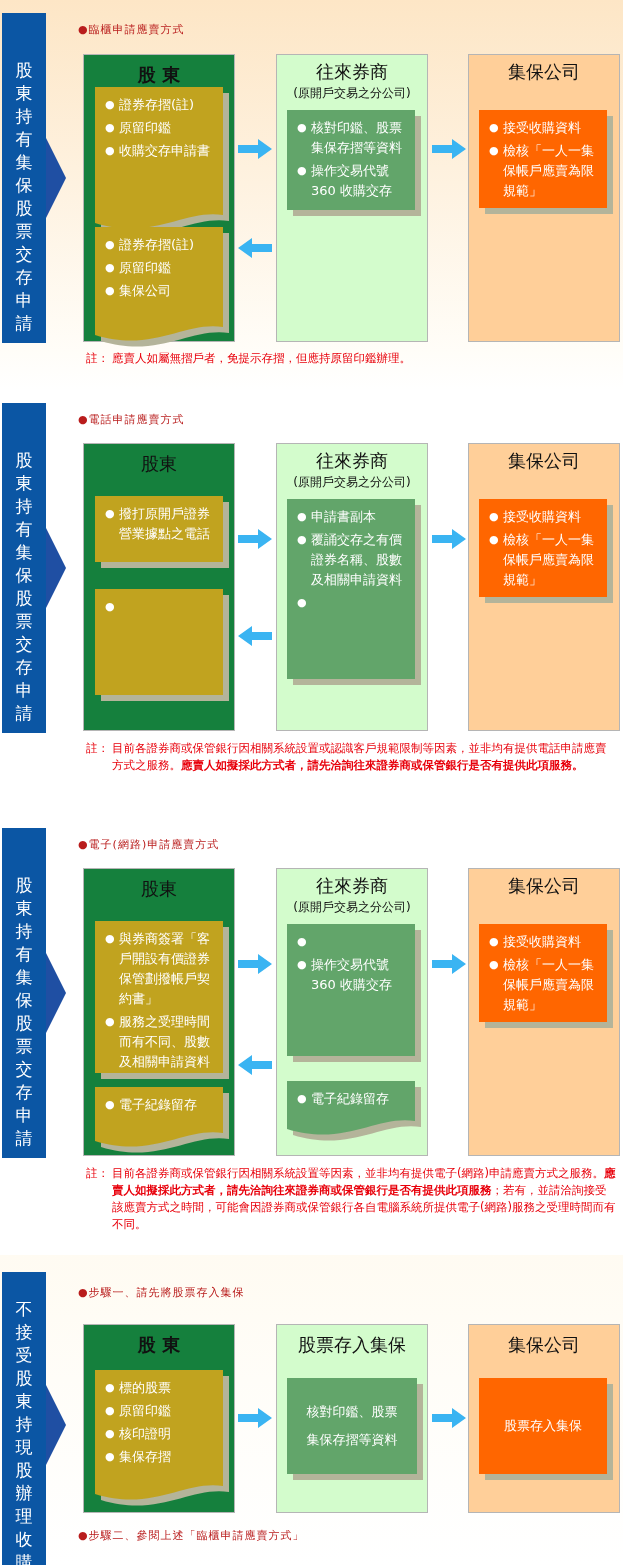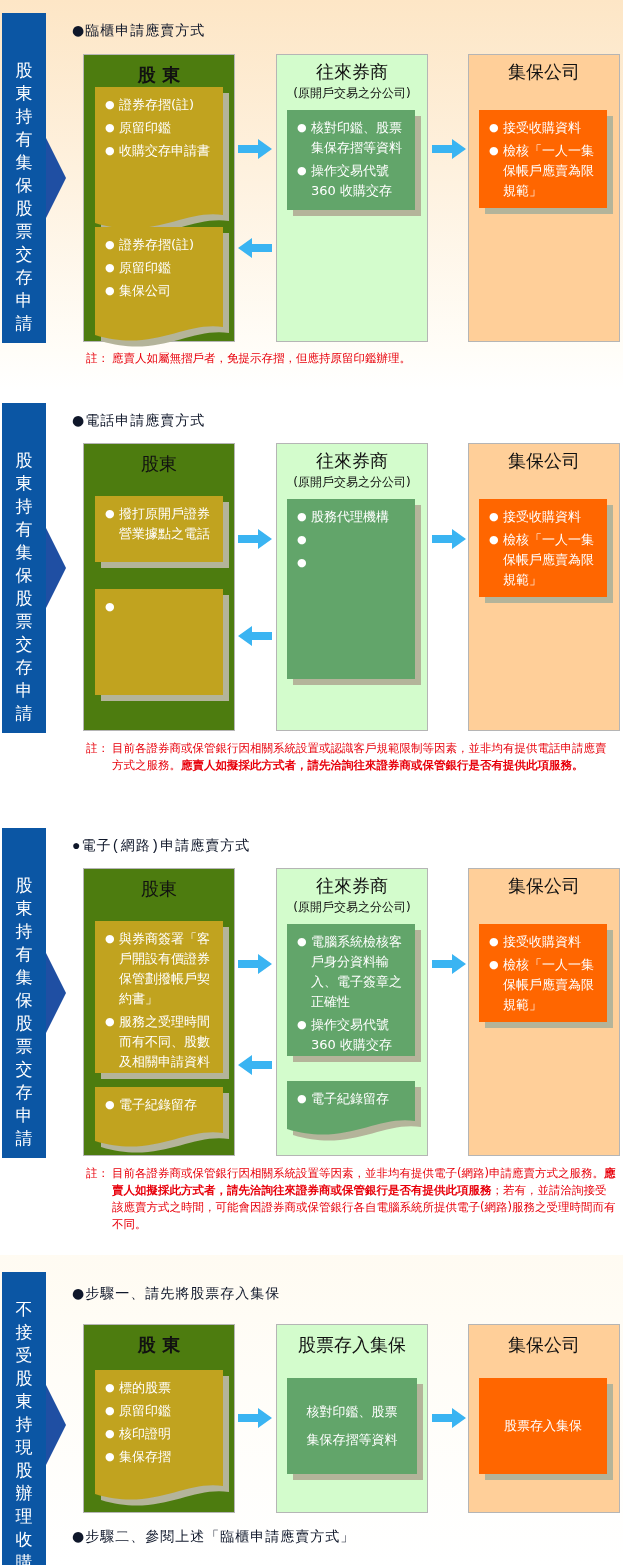--- a/index.html
+++ b/index.html
@@ -5,23 +5,23 @@
   * { box-sizing: border-box; margin: 0; padding: 0; }
   body { width: 623px; height: 1565px; position: relative; background: #ffffff;
          font-family: "DejaVu Sans", "Liberation Sans", sans-serif; overflow: hidden; }
   .section { position: absolute; left: 0; width: 623px; }
   .bg-grad { position: absolute; left: 0; width: 623px; }
   .sidebar { position: absolute; left: 2px; width: 44px; background: #0b56a4; color: #fff;
              display: flex; flex-direction: column; align-items: center; padding-top: 46px; }
   .sidebar span { display: block; font-size: 17px; line-height: 23px; }
   .side-arrow { position: absolute; width: 0; height: 0; border-top: 40px solid transparent;
              border-bottom: 40px solid transparent; border-left: 20px solid #1f4fa3; }
-  .sec-title { position: absolute; left: 72px; font-size: 14px; color: #0f172a; letter-spacing: 1px; }
+  .sec-title { position: absolute; left: 78px; font-size: 11px; color: #b91c1c; letter-spacing: 1px; }
   .col { position: absolute; border: 1px solid #b5b5b5; }
-  .col-yellow { background: #4d7c0f; }
+  .col-yellow { background: #15803d; }
   .col-green { background: #d3fccc; }
   .col-orange { background: #ffcf99; }
   .col-head { position: absolute; left: 0; right: 0; text-align: center; font-size: 18px; color: #111; }
   .col-sub { position: absolute; left: 0; right: 0; text-align: center; font-size: 12px; color: #111; }
   .card { position: absolute; color: #fff; font-size: 13px; line-height: 20px; }
   .card-inner { position: relative; z-index: 2; padding: 8px 8px 8px 10px; }
   .card-shadow { position: absolute; z-index: 1; background: #b4b49a; }
   .card-bg { position: absolute; left: 0; top: 0; right: 0; bottom: 0; z-index: 1; }
   .item { display: flex; margin-bottom: 3px; }
   .bullet { width: 14px; flex-shrink: 0; font-size: 11px; }
@@ -197,24 +197,25 @@
 
   <div class="col col-green" style="left:276px;top:443px;width:152px;height:288px;">
     <div class="col-head" style="top:5px;">往來券商</div>
     <div class="col-sub" style="top:30px;">(原開戶交易之分公司)</div>
     <div class="card" style="left:10px;top:55px;width:128px;height:180px;">
         <div class="card-shadow" style="left: 6px; top: 6px; width: 128px; height: 180px;"></div>
         <div class="card-bg" style="background: rgb(98, 165, 106);"></div>
         <div class="card-inner">
           <div class="item">
             <span class="bullet">●</span>
-            <span>股務代理機構</span>
-          </div>
-          <div class="item">
-            <span class="bullet">●</span>
+            <span>申請書副本</span>
+          </div>
+          <div class="item">
+            <span class="bullet">●</span>
+            <span>覆誦交存之有價證券名稱、股數及相關申請資料</span>
           </div>
           <div class="item">
             <span class="bullet">●</span>
           </div>
         </div>
       </div>
   </div>
 
   <div class="col col-orange" style="left:468px;top:443px;width:152px;height:288px;">
     <div class="col-head" style="top:5px;">集保公司</div>
@@ -260,21 +261,21 @@
       <span>保</span>
       <span>股</span>
       <span>票</span>
       <span>交</span>
       <span>存</span>
       <span>申</span>
       <span>請</span>
     </div>
   <div class="side-arrow" style="left:46px;top:953px;"></div>
 
-  <div class="sec-title" style="top:837px;font-family:Liberation Mono, monospace;">●電子(網路)申請應賣方式</div>
+  <div class="sec-title" style="top:837px;">●電子(網路)申請應賣方式</div>
 
   <div class="col col-yellow" style="left:83px;top:868px;width:152px;height:288px;">
     <div class="col-head" style="top:8px;">股東</div>
     <div class="card" style="left:11px;top:52px;width:128px;height:152px;">
         <div class="card-shadow" style="left: 6px; top: 6px; width: 128px; height: 152px;"></div>
         <div class="card-bg" style="background: rgb(193, 163, 31);"></div>
         <div class="card-inner">
           <div class="item">
             <span class="bullet">●</span>
             <span>與券商簽署「客戶開設有價證券保管劃撥帳戶契約書」</span>
@@ -301,21 +302,20 @@
 
   <div class="col col-green" style="left:276px;top:868px;width:152px;height:288px;">
     <div class="col-head" style="top:5px;">往來券商</div>
     <div class="col-sub" style="top:30px;">(原開戶交易之分公司)</div>
     <div class="card" style="left:10px;top:55px;width:128px;height:132px;">
         <div class="card-shadow" style="left: 6px; top: 6px; width: 128px; height: 132px;"></div>
         <div class="card-bg" style="background: rgb(98, 165, 106);"></div>
         <div class="card-inner">
           <div class="item">
             <span class="bullet">●</span>
-            <span>電腦系統檢核客戶身分資料輸入、電子簽章之正確性</span>
           </div>
           <div class="item">
             <span class="bullet">●</span>
             <span>操作交易代號 360 收購交存</span>
           </div>
         </div>
       </div>
     <div class="card" style="left:10px;top:212px;width:128px;height:40px;">
         <svg width="134" height="70" style="position: absolute; left: 0px; top: 0px; z-index: 1;">
           <path d="M6 6 H134 V46 C95.6 40, 63.6 72, 6 54 Z" fill="#b4b49a"></path>

